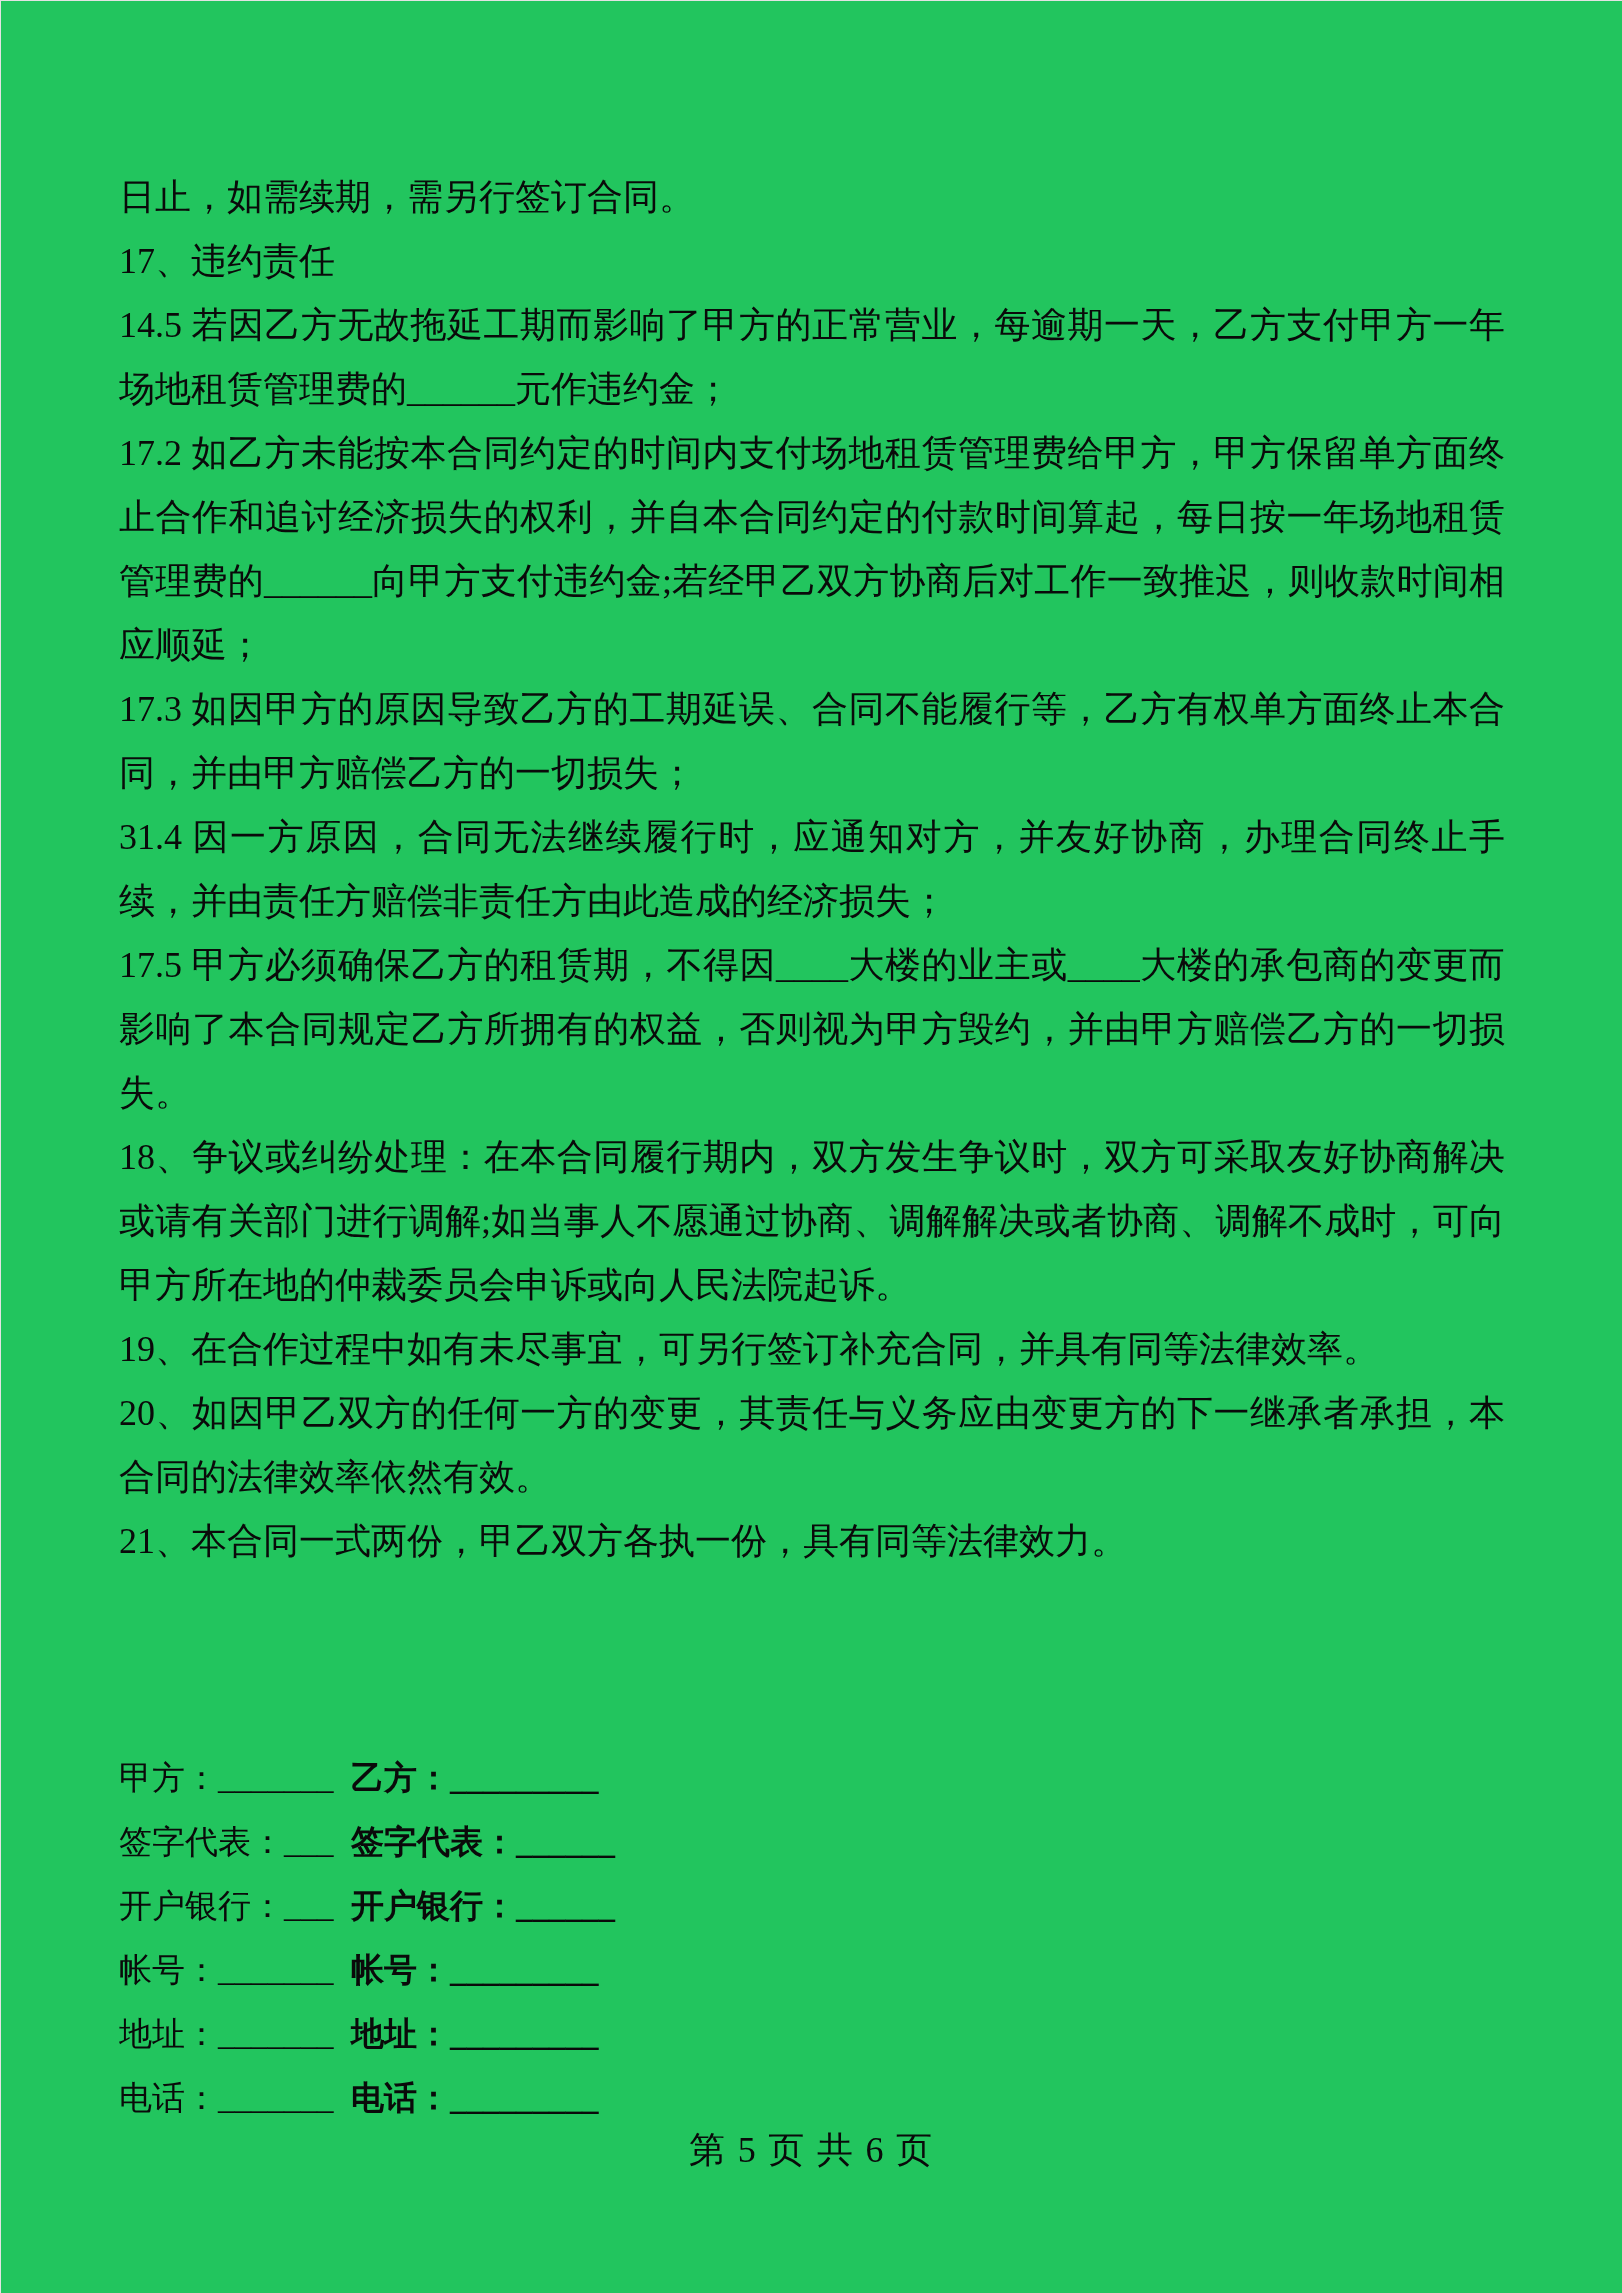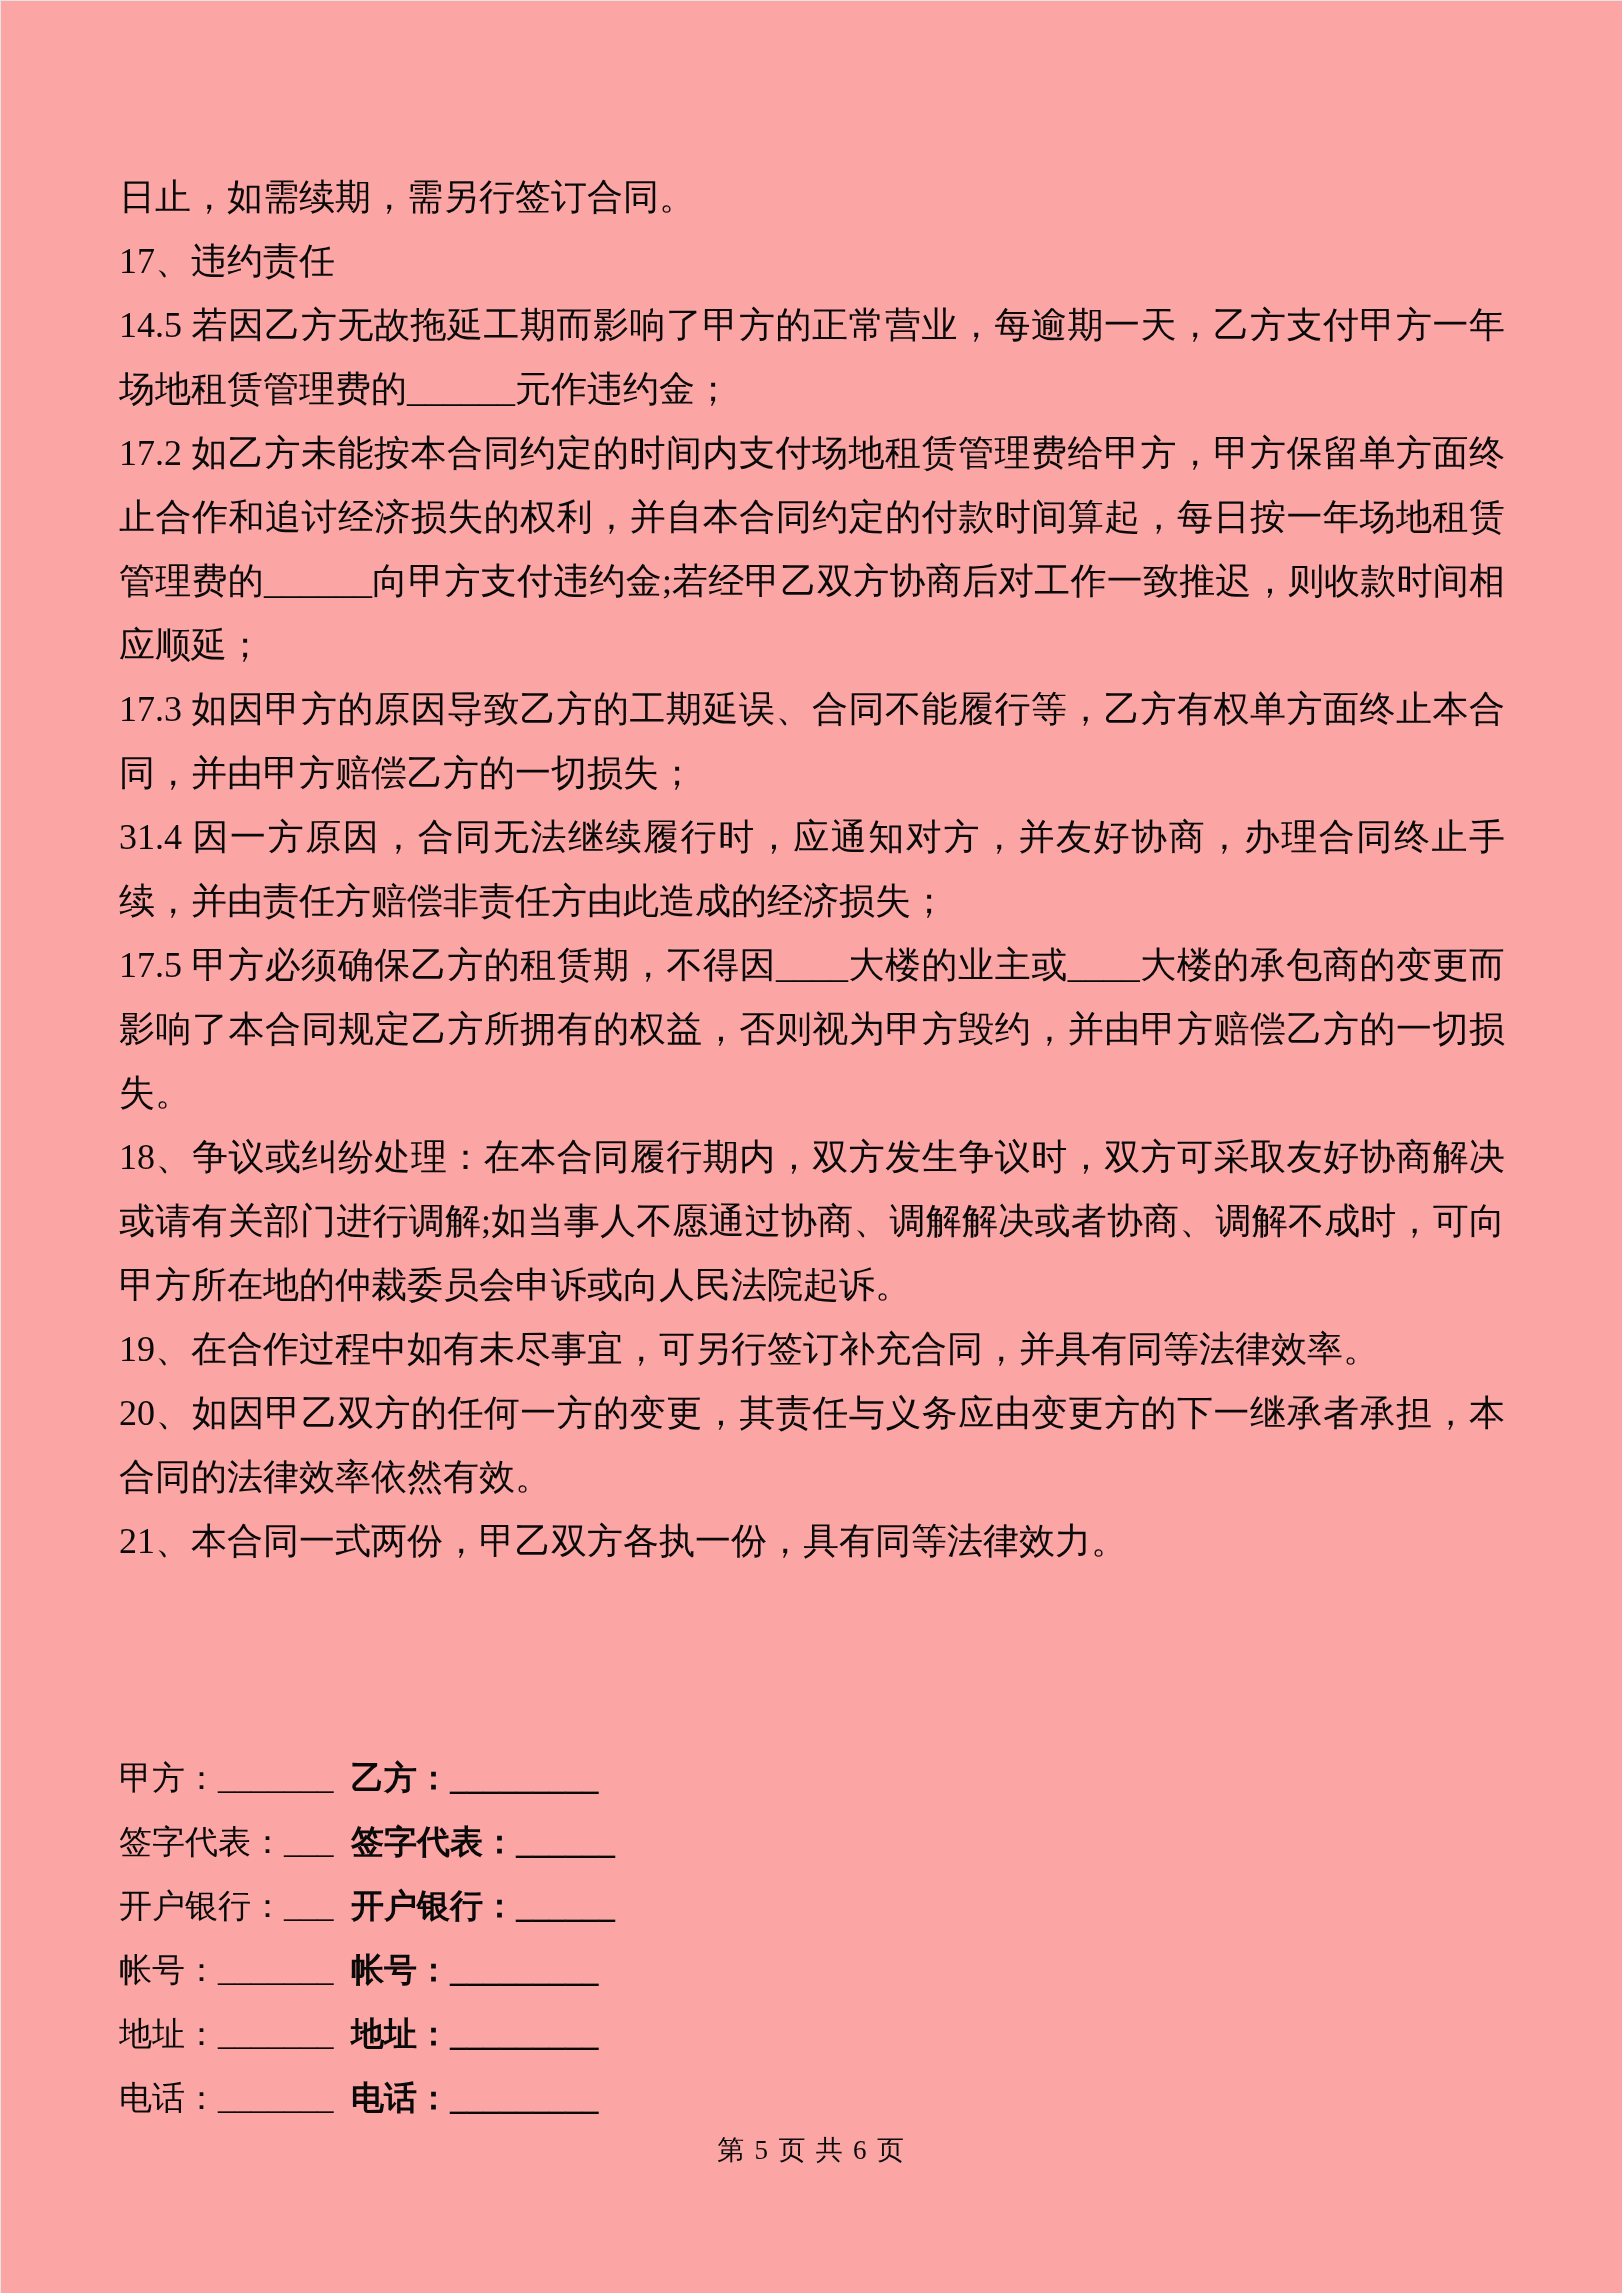--- a/index.html
+++ b/index.html
@@ -1,21 +1,21 @@
 <!DOCTYPE html>
 <html style="font-size:14.5px"><head>
 <meta charset="utf-8">
 <style>
   * { margin: 0; padding: 0; box-sizing: border-box; }
   html, body { background: #ffffff; }
   .page {
     position: relative;
     width: 1623px;
     height: 2294px;
-    background: #fca5a5;
+    background: #22c55e;
     border: 1.8px solid #e3e3e3;
     font-family: "Liberation Serif", "DejaVu Serif", serif;
     color: #0a0a0a;
     overflow: hidden;
   }
   .content {
     position: absolute;
     left: 118px;
     top: 164px;
     width: 1386px;
@@ -36,21 +36,21 @@
     flex: 0 0 224px;
     white-space: nowrap;
   }
   .sig-right { white-space: nowrap; font-weight: bold; }
   .footer {
     position: absolute;
     left: 0;
     right: 0;
     top: 2124px;
     text-align: center;
-    font-size: 27px;
+    font-size: 36px;
     line-height: 51px;
     letter-spacing: 1.8px;
   }
 </style>
 </head>
 <body>
 
 <div class="page">
   <div class="content">
     <p>日止，如需续期，需另行签订合同。</p>

